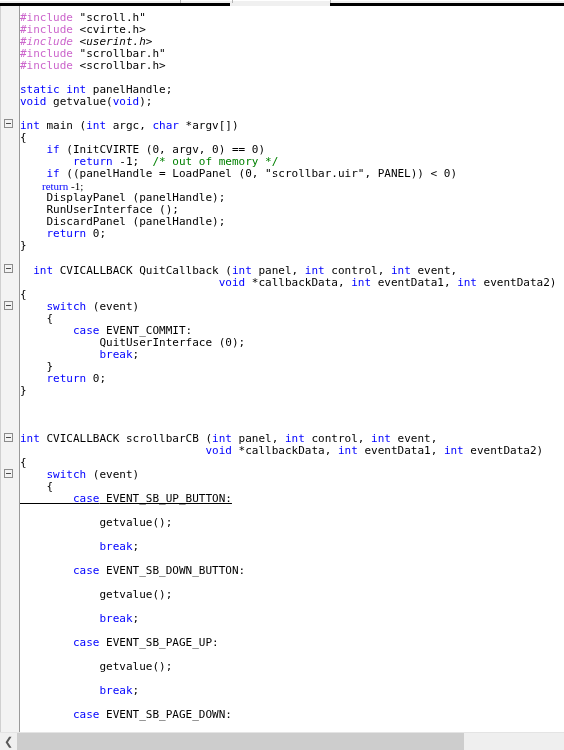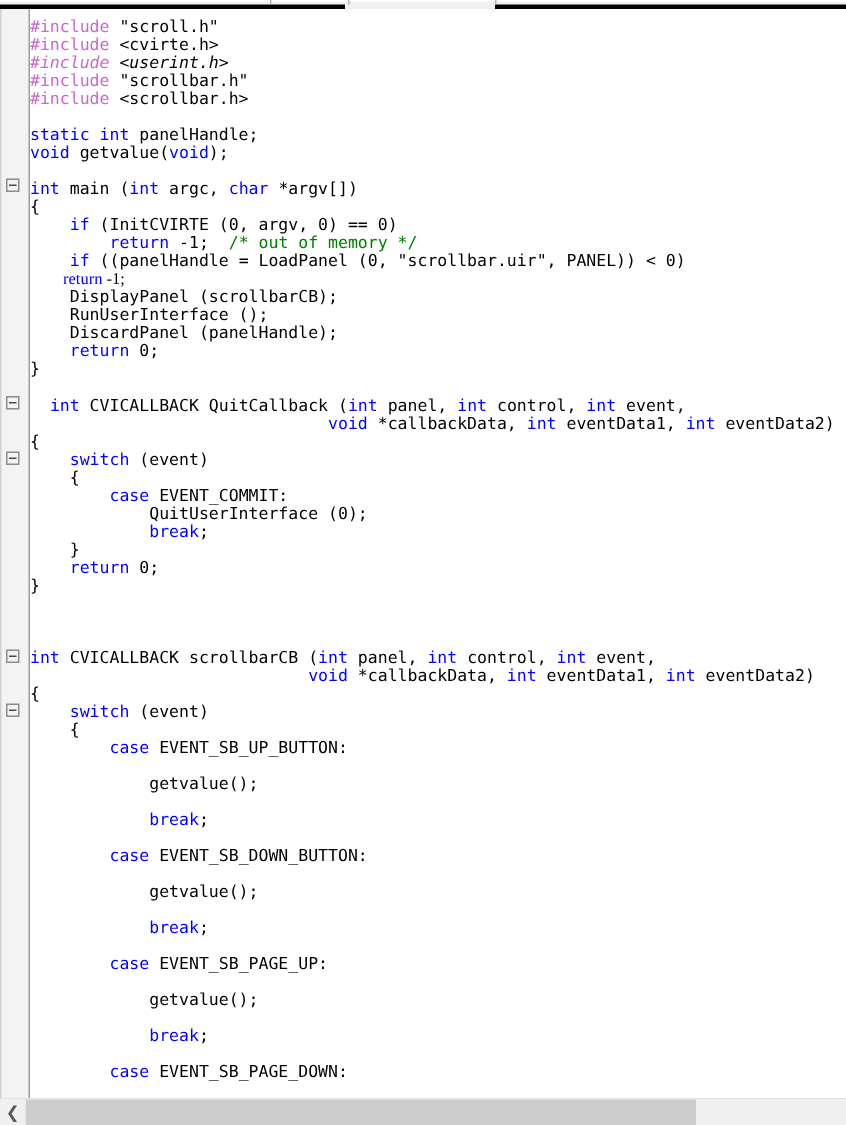--- a/index.html
+++ b/index.html
@@ -186,42 +186,42 @@
       <div class="line" style="top: 42px;"><span class="pp">#include</span><span class="plain"> "scrollbar.h"</span></div>
       <div class="line" style="top: 54px;"><span class="pp">#include</span><span class="plain"> &lt;scrollbar.h&gt;</span></div>
       <div class="line" style="top: 78px;"><span class="kw">static int</span><span class="plain"> panelHandle;</span></div>
       <div class="line" style="top: 90px;"><span class="kw">void</span><span class="plain"> getvalue(</span><span class="kw">void</span><span class="plain">);</span></div>
       <div class="line" style="top: 114px;"><span class="kw">int</span><span class="plain"> main (</span><span class="kw">int</span><span class="plain"> argc, </span><span class="kw">char</span><span class="plain"> *argv[])</span></div>
       <div class="line" style="top: 126px;"><span class="plain">{</span></div>
       <div class="line" style="top: 138px;"><span class="plain">    </span><span class="kw">if</span><span class="plain"> (InitCVIRTE (0, argv, 0) == 0)</span></div>
       <div class="line" style="top: 150px;"><span class="plain">        </span><span class="kw">return</span><span class="plain"> -1;  </span><span class="cmt">/* out of memory */</span></div>
       <div class="line" style="top: 162px;"><span class="plain">    </span><span class="kw">if</span><span class="plain"> ((panelHandle = LoadPanel (0, "scrollbar.uir", PANEL)) &lt; 0)</span></div>
       <div class="line" style="top: 174px; font-family: Liberation Serif, serif;"><span class="plain">        </span><span class="kw">return</span><span class="plain"> -1;</span></div>
-      <div class="line" style="top: 186px;"><span class="plain">    DisplayPanel (scrollbarCB);</span></div>
+      <div class="line" style="top: 186px;"><span class="plain">    DisplayPanel (panelHandle);</span></div>
       <div class="line" style="top: 198px;"><span class="plain">    RunUserInterface ();</span></div>
       <div class="line" style="top: 210px;"><span class="plain">    DiscardPanel (panelHandle);</span></div>
       <div class="line" style="top: 222px;"><span class="plain">    </span><span class="kw">return</span><span class="plain"> 0;</span></div>
       <div class="line" style="top: 234px;"><span class="plain">}</span></div>
       <div class="line" style="top: 259px;"><span class="plain">  </span><span class="kw">int</span><span class="plain"> CVICALLBACK QuitCallback (</span><span class="kw">int</span><span class="plain"> panel, </span><span class="kw">int</span><span class="plain"> control, </span><span class="kw">int</span><span class="plain"> event,</span></div>
       <div class="line" style="top: 271px;"><span class="plain">                              </span><span class="kw">void</span><span class="plain"> *callbackData, </span><span class="kw">int</span><span class="plain"> eventData1, </span><span class="kw">int</span><span class="plain"> eventData2)</span></div>
       <div class="line" style="top: 283px;"><span class="plain">{</span></div>
       <div class="line" style="top: 295px;"><span class="plain">    </span><span class="kw">switch</span><span class="plain"> (event)</span></div>
       <div class="line" style="top: 307px;"><span class="plain">    {</span></div>
       <div class="line" style="top: 319px;"><span class="plain">        </span><span class="kw">case</span><span class="plain"> EVENT_COMMIT:</span></div>
       <div class="line" style="top: 331px;"><span class="plain">            QuitUserInterface (0);</span></div>
       <div class="line" style="top: 343px;"><span class="plain">            </span><span class="kw">break</span><span class="plain">;</span></div>
       <div class="line" style="top: 355px;"><span class="plain">    }</span></div>
       <div class="line" style="top: 367px;"><span class="plain">    </span><span class="kw">return</span><span class="plain"> 0;</span></div>
       <div class="line" style="top: 379px;"><span class="plain">}</span></div>
       <div class="line" style="top: 427px;"><span class="kw">int</span><span class="plain"> CVICALLBACK scrollbarCB (</span><span class="kw">int</span><span class="plain"> panel, </span><span class="kw">int</span><span class="plain"> control, </span><span class="kw">int</span><span class="plain"> event,</span></div>
       <div class="line" style="top: 439px;"><span class="plain">                            </span><span class="kw">void</span><span class="plain"> *callbackData, </span><span class="kw">int</span><span class="plain"> eventData1, </span><span class="kw">int</span><span class="plain"> eventData2)</span></div>
       <div class="line" style="top: 451px;"><span class="plain">{</span></div>
       <div class="line" style="top: 463px;"><span class="plain">    </span><span class="kw">switch</span><span class="plain"> (event)</span></div>
       <div class="line" style="top: 475px;"><span class="plain">    {</span></div>
-      <div class="line" style="top: 487px;"><span class="plain">        </span><span class="kw">case</span><span class="plain"> EVENT_SB_UP_BUTTON:</span></div>
+      <div class="line" style="top: 487px; text-decoration: underline;"><span class="plain">        </span><span class="kw">case</span><span class="plain"> EVENT_SB_UP_BUTTON:</span></div>
       <div class="line" style="top: 511px;"><span class="plain">            getvalue();</span></div>
       <div class="line" style="top: 535px;"><span class="plain">            </span><span class="kw">break</span><span class="plain">;</span></div>
       <div class="line" style="top: 559px;"><span class="plain">        </span><span class="kw">case</span><span class="plain"> EVENT_SB_DOWN_BUTTON:</span></div>
       <div class="line" style="top: 583px;"><span class="plain">            getvalue();</span></div>
       <div class="line" style="top: 607px;"><span class="plain">            </span><span class="kw">break</span><span class="plain">;</span></div>
       <div class="line" style="top: 631px;"><span class="plain">        </span><span class="kw">case</span><span class="plain"> EVENT_SB_PAGE_UP:</span></div>
       <div class="line" style="top: 655px;"><span class="plain">            getvalue();</span></div>
       <div class="line" style="top: 679px;"><span class="plain">            </span><span class="kw">break</span><span class="plain">;</span></div>
       <div class="line" style="top: 703px; text-align: center;"><span class="plain">        </span><span class="kw">case</span><span class="plain"> EVENT_SB_PAGE_DOWN:</span></div>
     </div>

